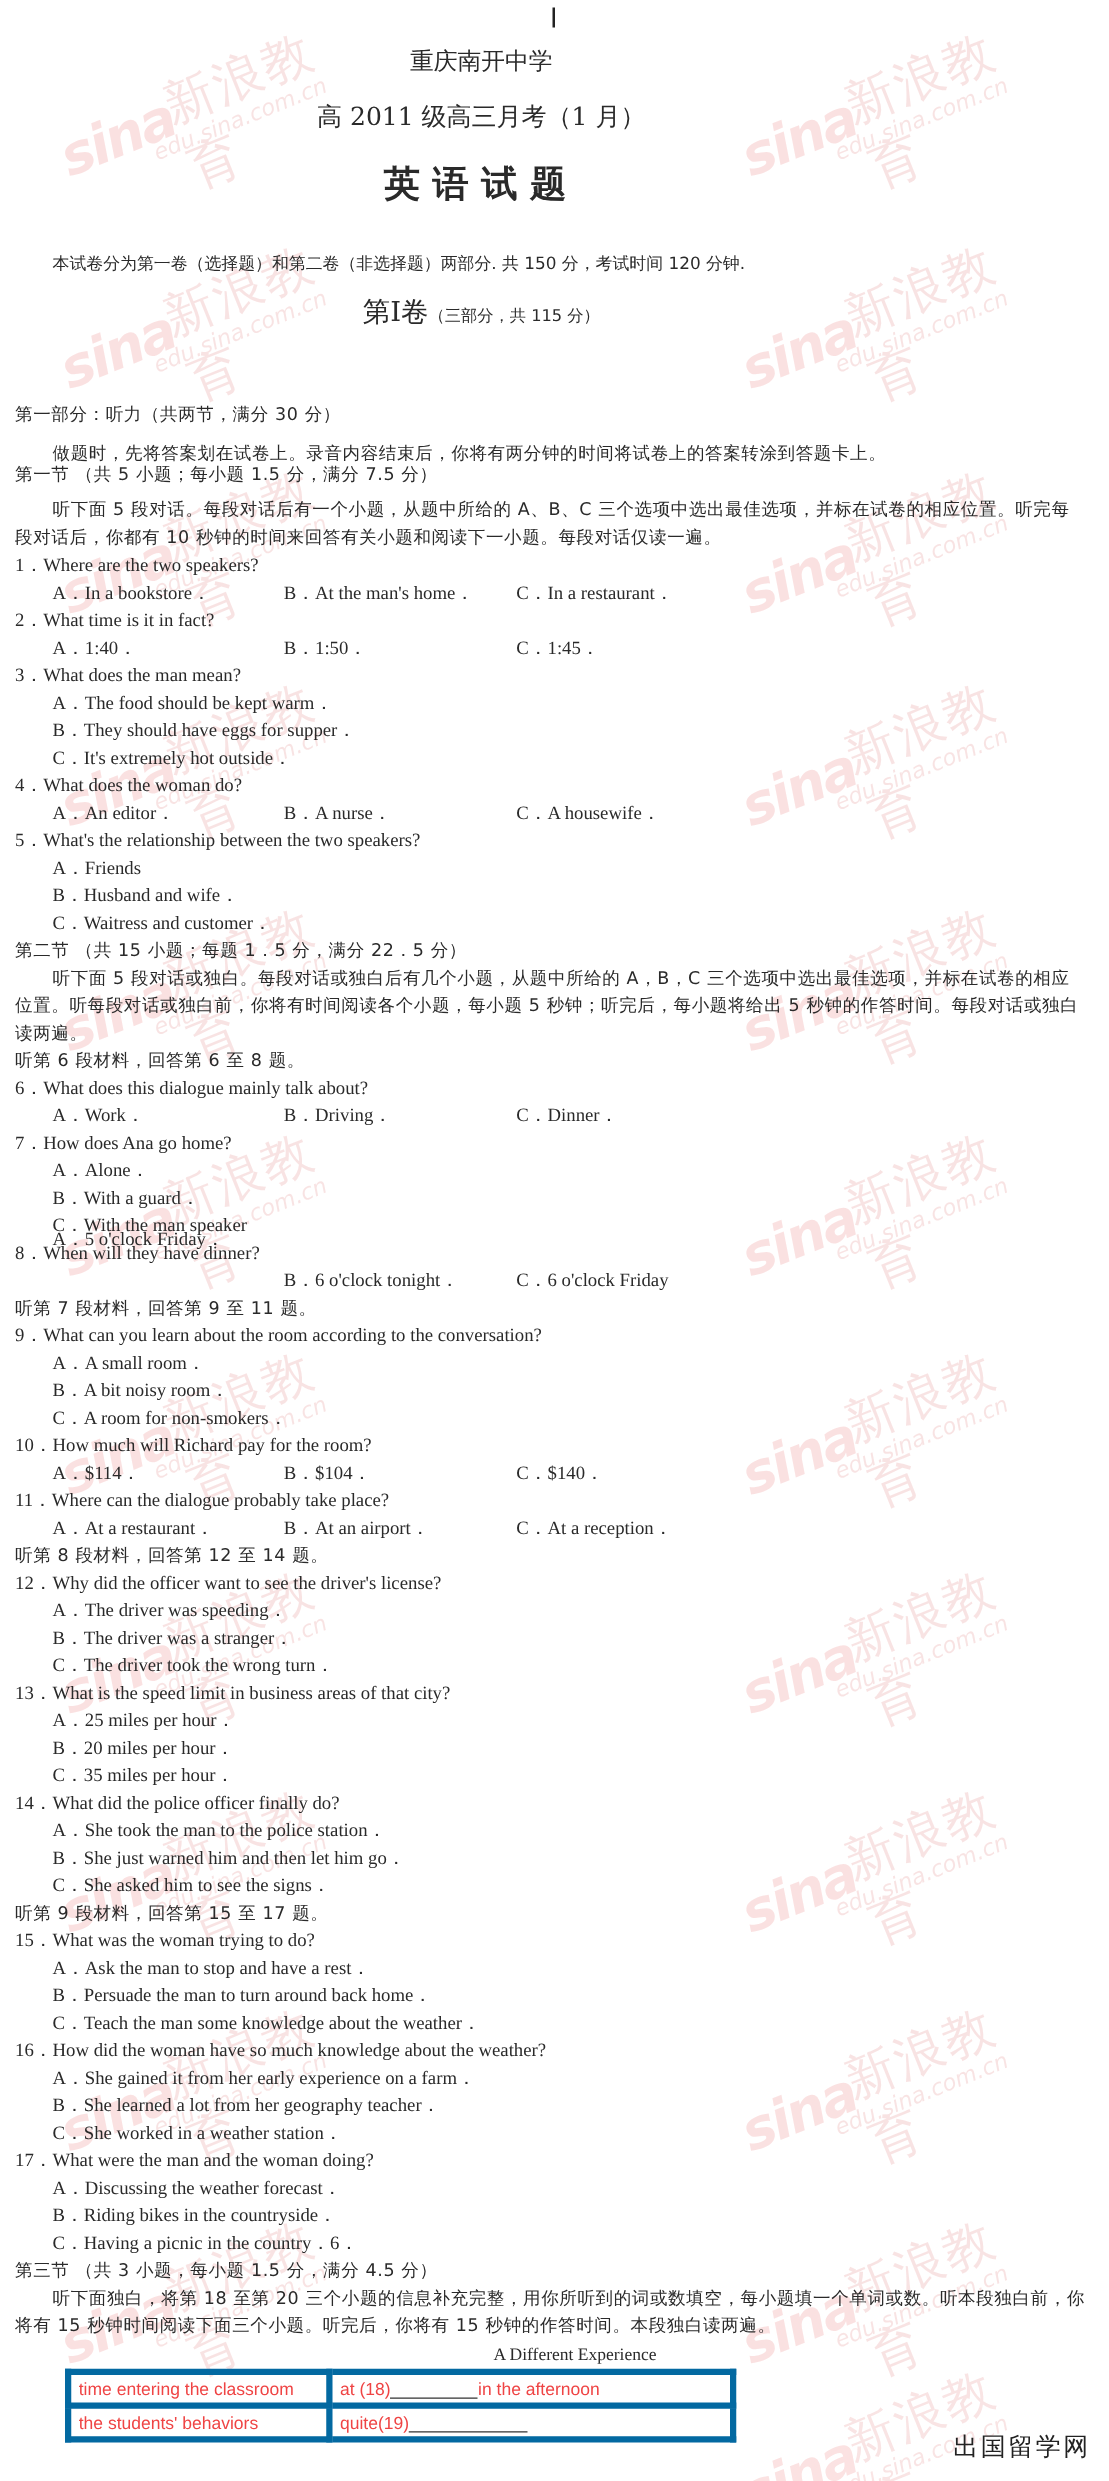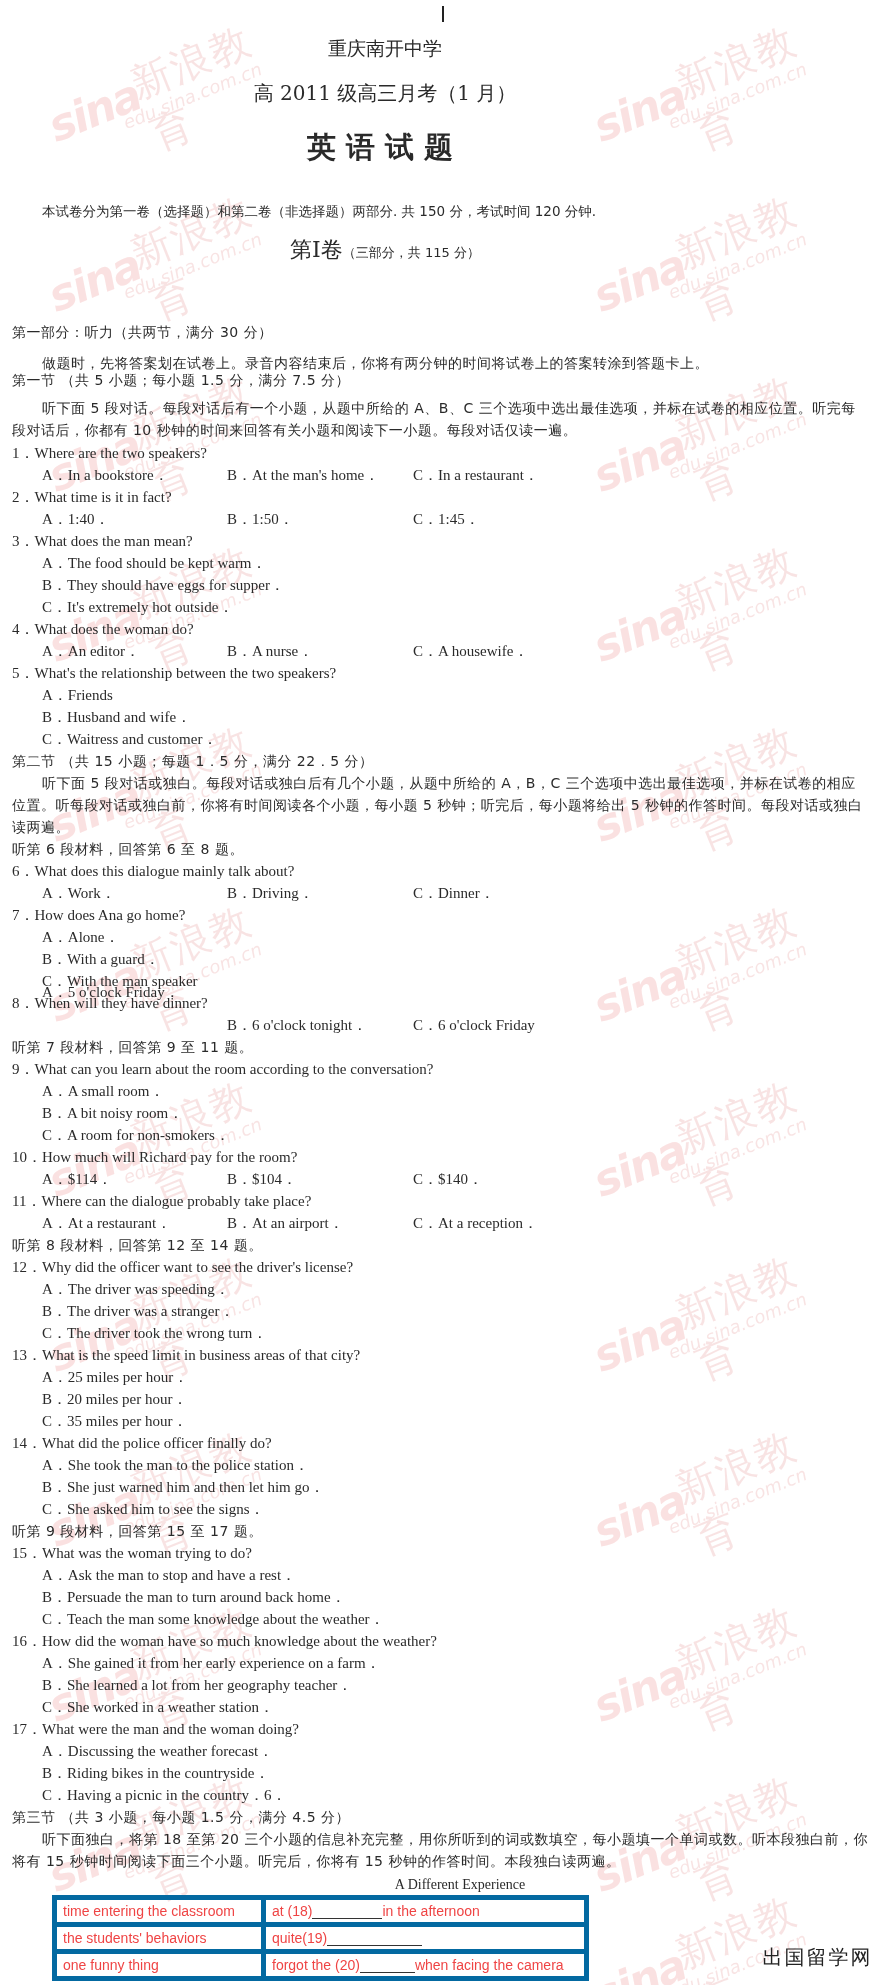--- a/index.html
+++ b/index.html
@@ -289,23 +289,19 @@
 <table class="fill">
   <tbody>
       <tr>
     <td class="c1">time entering the classroom</td>
     <td><span>at (18)</span><span class="blank" style="width:70px;"></span><span>in the afternoon</span></td>
   </tr>
   <tr>
     <td class="c1">the students' behaviors</td>
     <td><span>quite(19)</span><span class="blank" style="width:95px;"></span><span></span></td>
   </tr>
-  <tr>
-    <td class="c1">one funny thing</td>
-    <td><span>forgot the (20)</span><span class="blank" style="width:55px;"></span><span>when facing the camera</span></td>
-  </tr>
 </tbody>
   </table>
 
 <div id="site-logo">
   <div class="name">出国留学网</div>
   <div class="url"><span>www.liuxue</span><span class="hl">86</span><span>.com</span></div>
 </div>
 
 </body></html>

